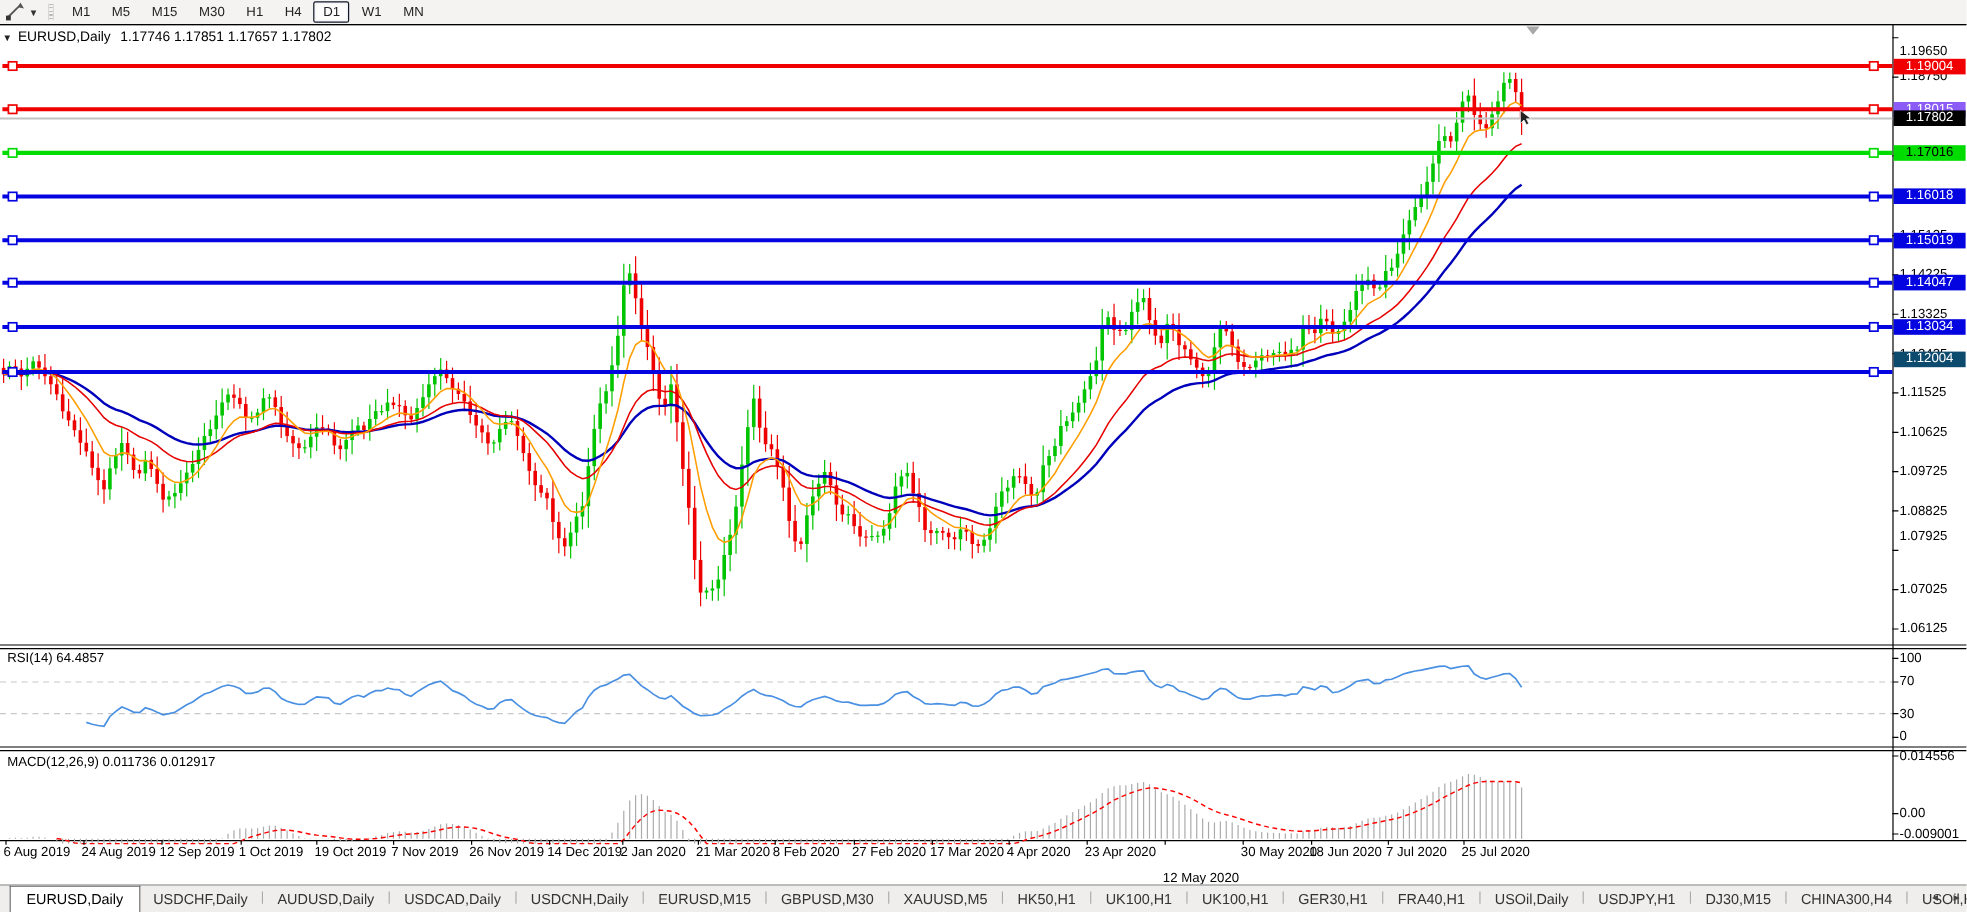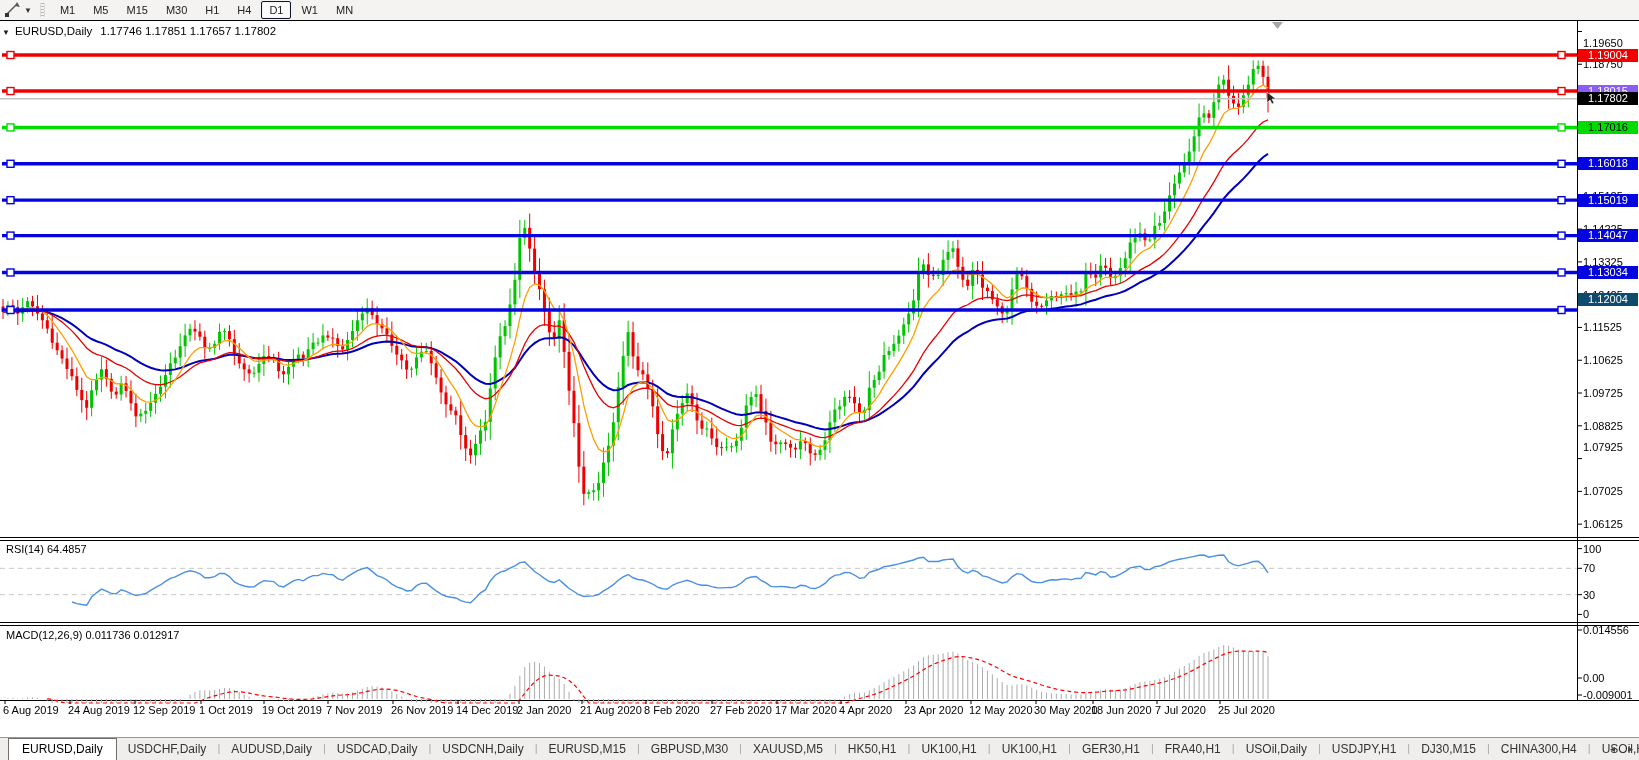--- a/index.html
+++ b/index.html
@@ -996,27 +996,27 @@
   <div id="dates">
       <div class="date-label" style="left: 3px;">6 Aug 2019</div>
       <div class="date-label" style="left: 68px;">24 Aug 2019</div>
       <div class="date-label" style="left: 133px;">12 Sep 2019</div>
       <div class="date-label" style="left: 199px;">1 Oct 2019</div>
       <div class="date-label" style="left: 262px;">19 Oct 2019</div>
       <div class="date-label" style="left: 326px;">7 Nov 2019</div>
       <div class="date-label" style="left: 391px;">26 Nov 2019</div>
       <div class="date-label" style="left: 456px;">14 Dec 2019</div>
       <div class="date-label" style="left: 517px;">2 Jan 2020</div>
-      <div class="date-label" style="left: 580px;">21 Aug 2020</div>
+      <div class="date-label" style="left: 580px;">21 Mar 2020</div>
       <div class="date-label" style="left: 644px;">8 Feb 2020</div>
       <div class="date-label" style="left: 710px;">27 Feb 2020</div>
       <div class="date-label" style="left: 775px;">17 Mar 2020</div>
       <div class="date-label" style="left: 839px;">4 Apr 2020</div>
       <div class="date-label" style="left: 904px;">23 Apr 2020</div>
-      <div class="date-label" style="left: 969px;">12 May 2020</div>
+      <div class="date-label" style="left: 969px; margin-top: 22px;">12 May 2020</div>
       <div class="date-label" style="left: 1034px;">30 May 2020</div>
       <div class="date-label" style="left: 1091px;">18 Jun 2020</div>
       <div class="date-label" style="left: 1155px;">7 Jul 2020</div>
       <div class="date-label" style="left: 1218px;">25 Jul 2020</div>
     </div>
 
   <div id="tabbar">
     <span class="tab active">EURUSD,Daily</span>
       <span class="tab">USDCHF,Daily</span>
       <span class="tab-div">|</span>

